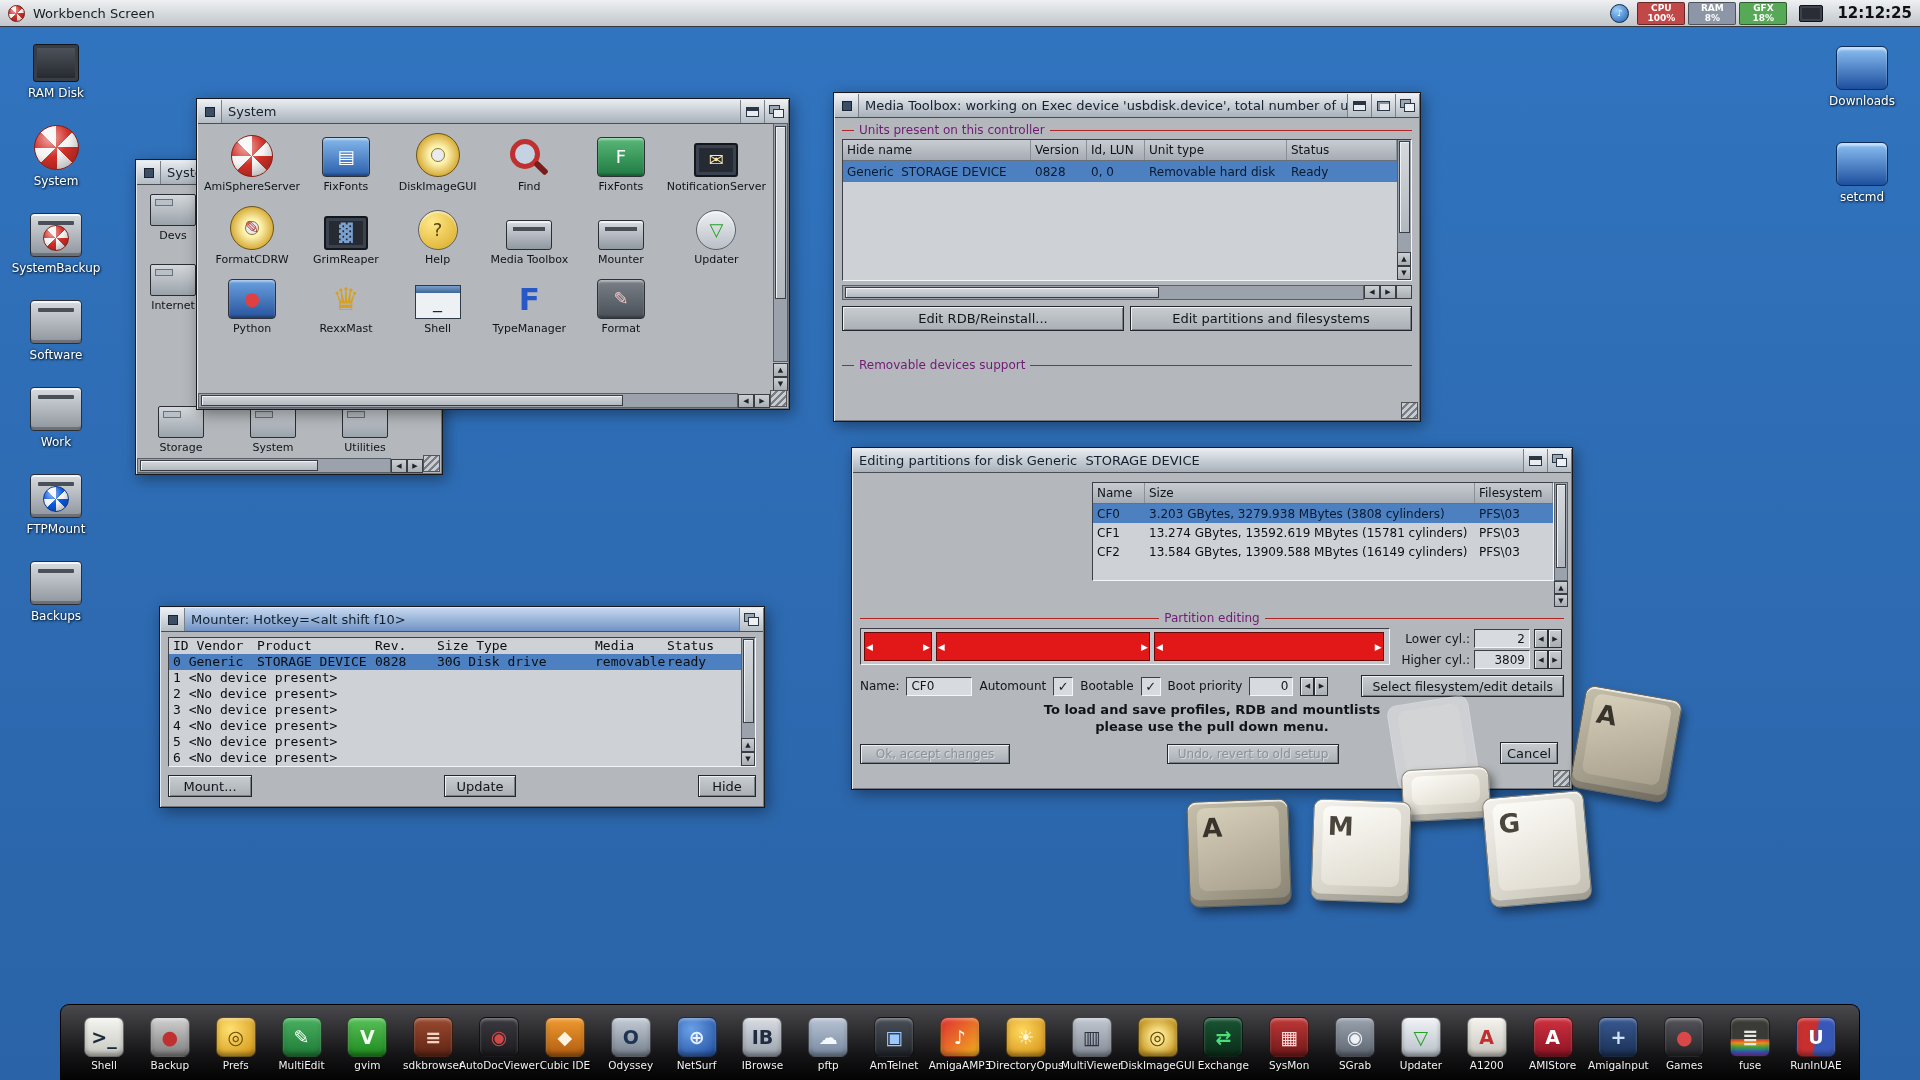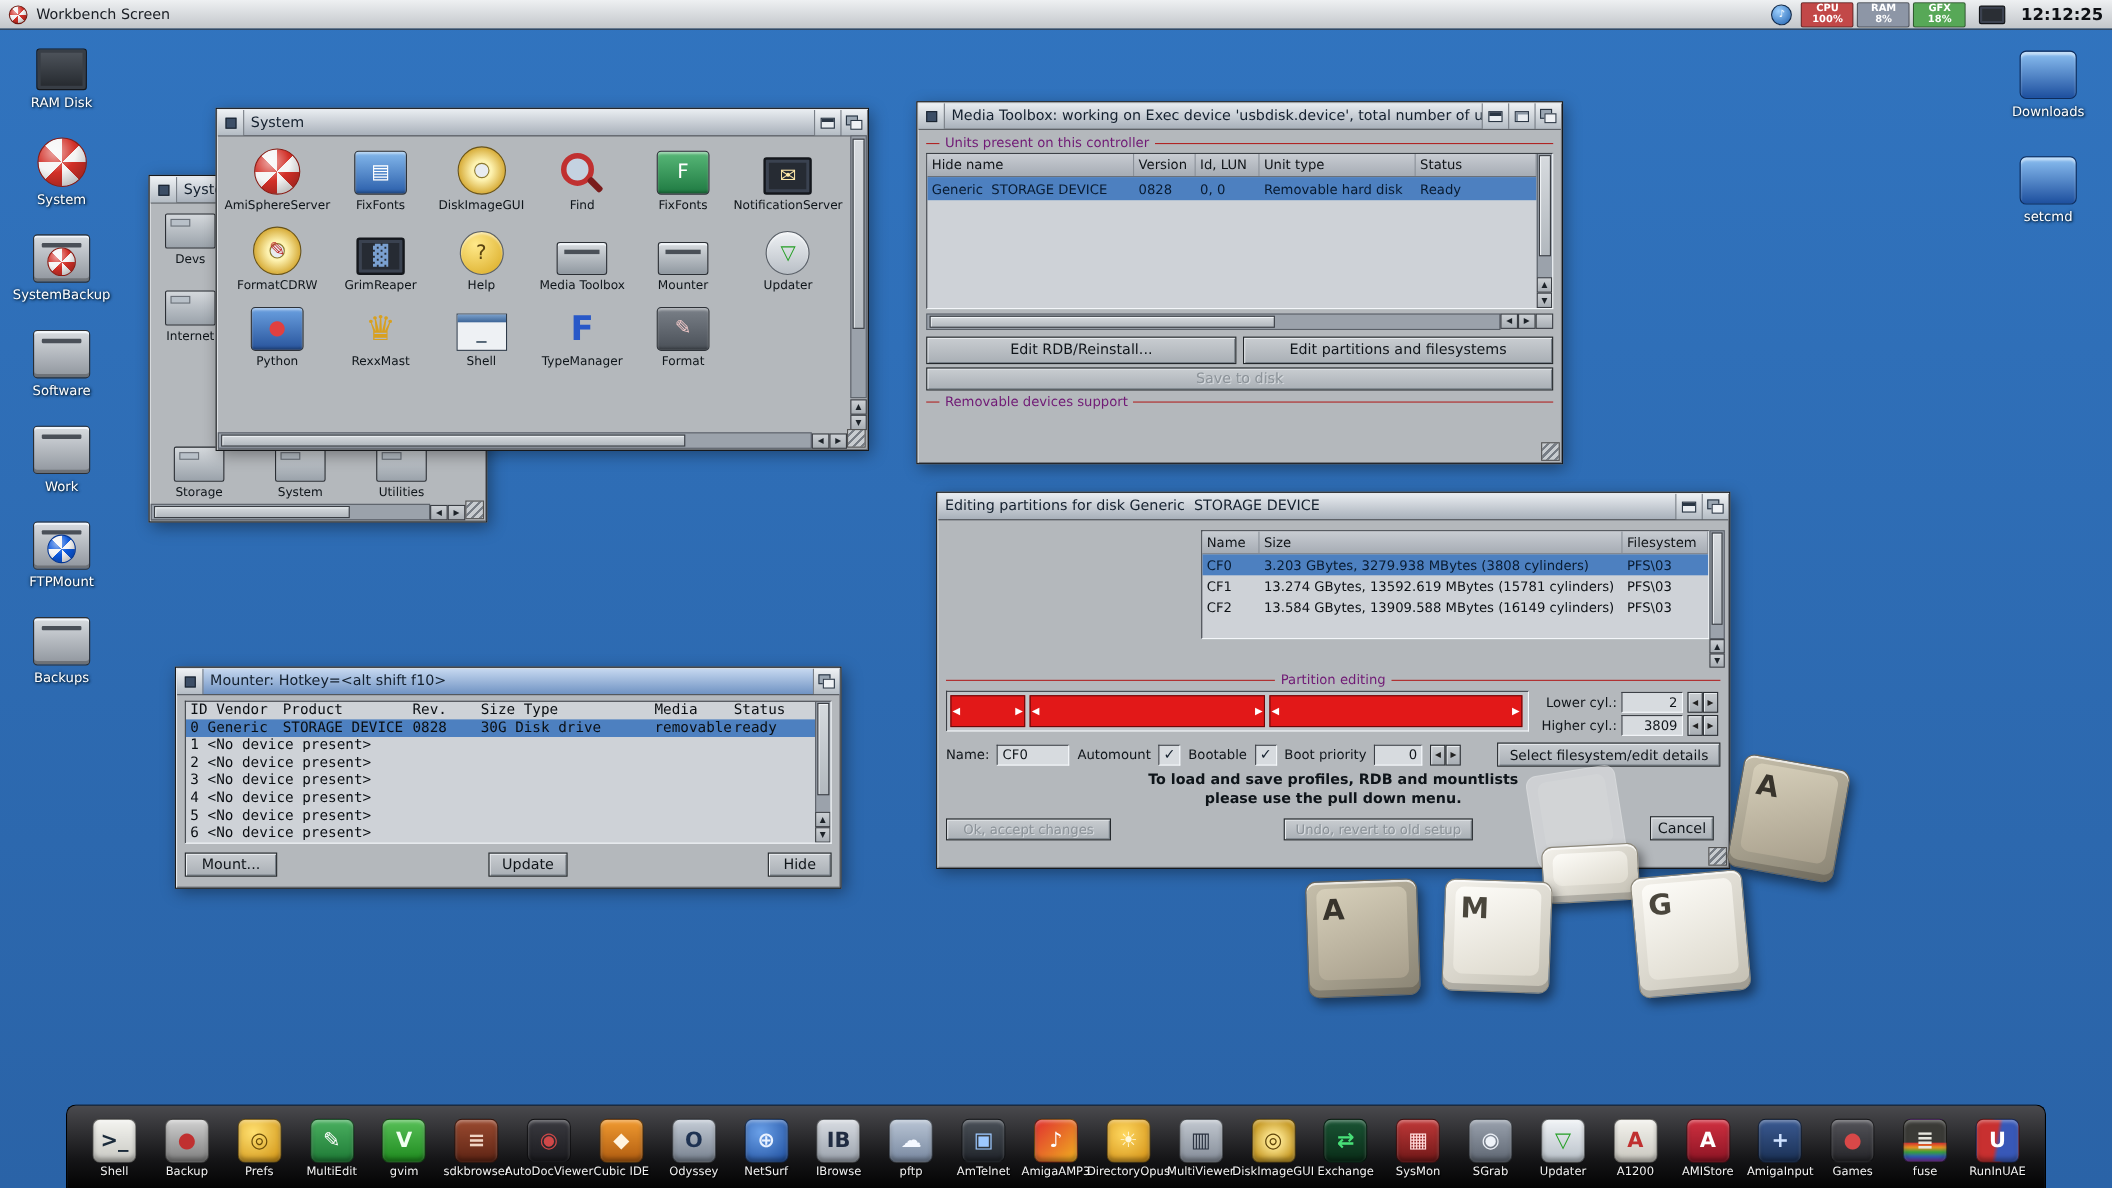--- a/index.html
+++ b/index.html
@@ -461,21 +461,20 @@
     <div class="sba" style="right:0;bottom:0;width:14px">▼</div>
   </div>
   <div class="sb" style="left:8px;right:56px;top:192px;height:15px">
     <div class="th" style="top:1px;bottom:1px;left:2px;width:60%"></div>
   </div>
   <div class="sba" style="top:192px;right:40px">◀</div>
   <div class="sba" style="top:192px;right:24px">▶</div>
   <div class="sba" style="top:192px;right:8px"></div>
   <div class="btn" style="position:absolute;left:8px;top:213px;width:282px;height:25px">Edit RDB/Reinstall...</div>
   <div class="btn" style="position:absolute;right:8px;top:213px;width:282px;height:25px">Edit partitions and filesystems</div>
-  <div class="btn ghost" style="position:absolute;left:8px;right:8px;top:241px;height:21px">Save to disk</div>
   <div class="grp" style="left:8px;right:8px;top:265px">
     <span>Removable devices support</span>
   </div>
   <div class="rsz"></div>
 </div>
 
 <div class="win" style="left:851px;top:447px;width:722px;height:343px;z-index:12">
   <div class="tbar">
     <div class="tt">Editing partitions for disk Generic  STORAGE DEVICE</div>
     <div class="gad g-icon"></div>

